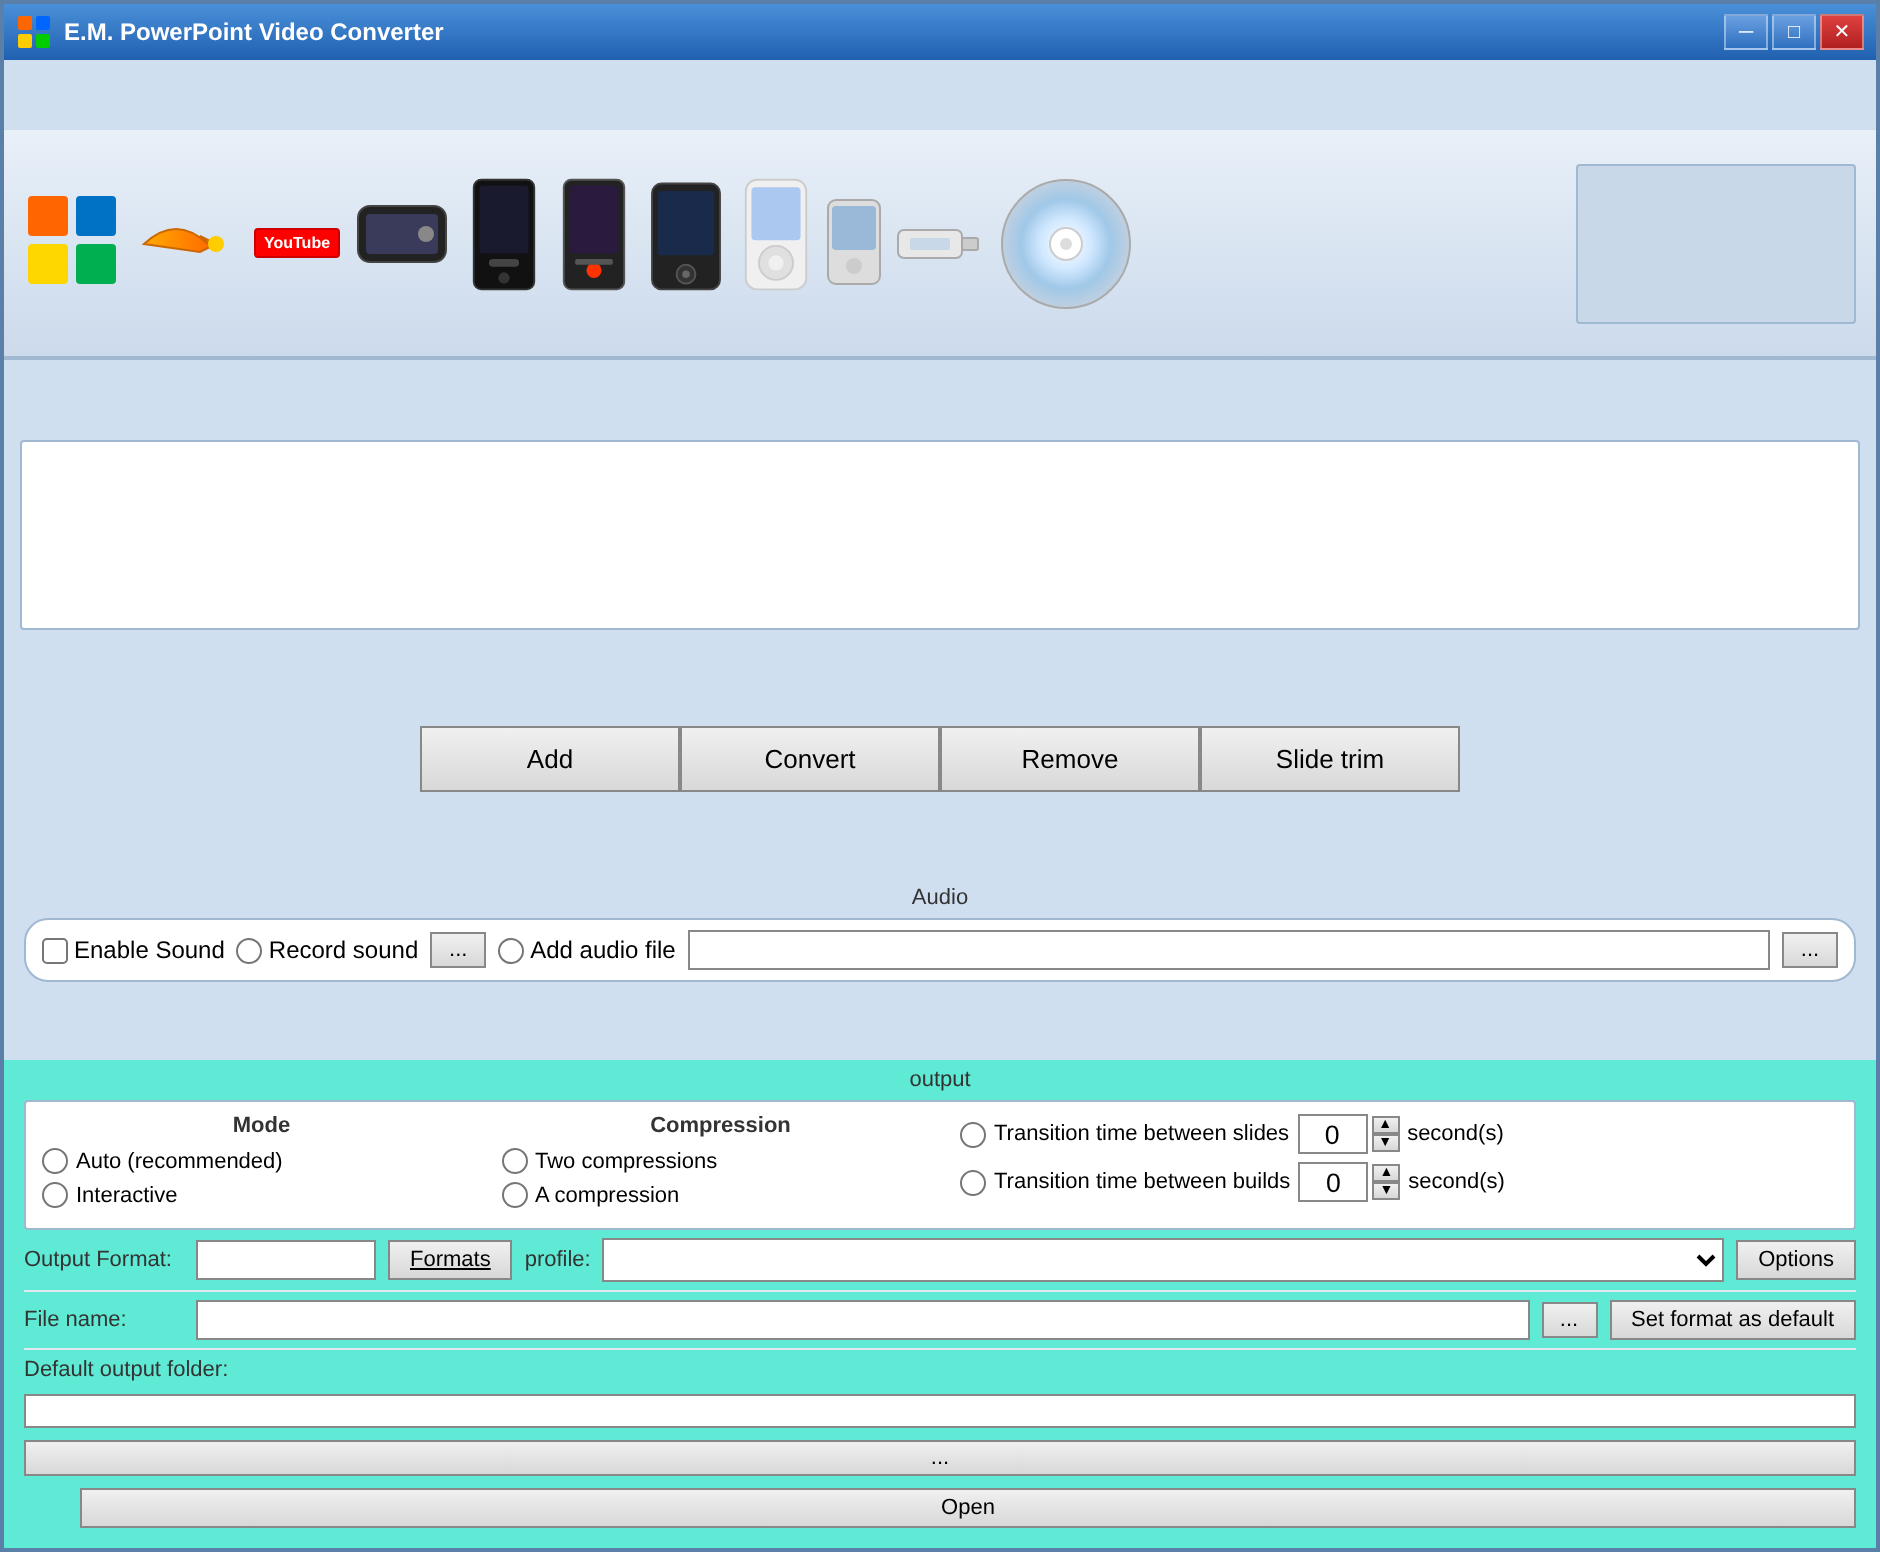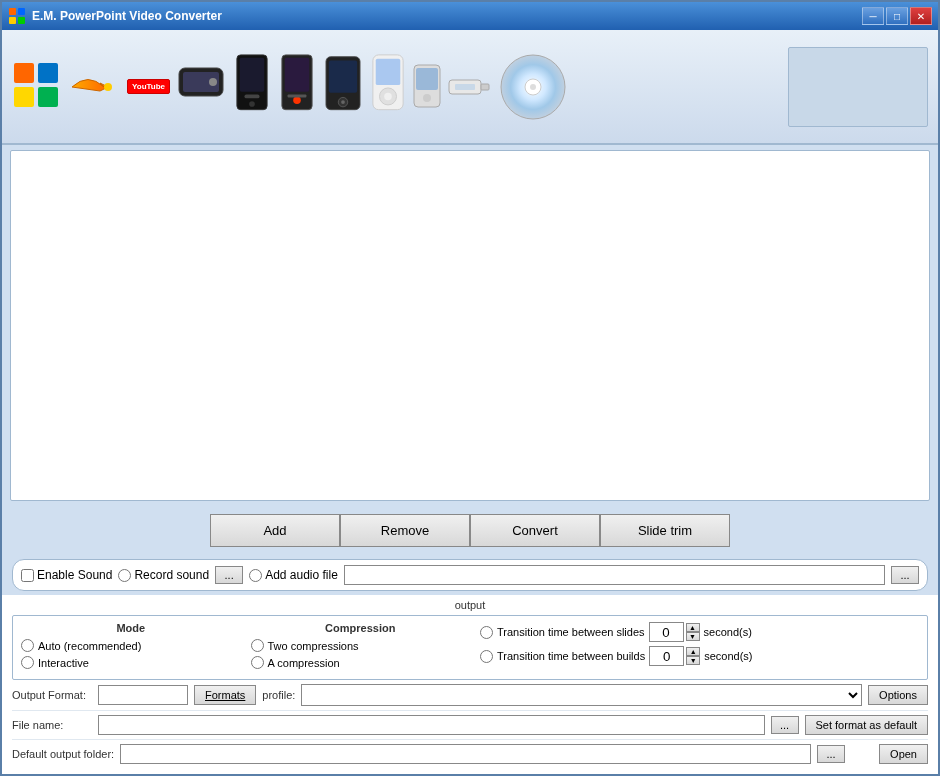--- a/index.html
+++ b/index.html
@@ -11,20 +11,21 @@
       height: 776px;
       overflow: hidden;
     }
     .window {
       width: 940px;
       height: 776px;
       border: 2px solid #5a7fa8;
       display: flex;
       flex-direction: column;
       background: #d0dff0;
+      gap: 35px;
     }
     .title-bar {
       background: linear-gradient(to bottom, #4a90d9, #2060b0);
       color: white;
       height: 28px;
       display: flex;
       align-items: center;
       padding: 0 6px;
       flex-shrink: 0;
     }
@@ -149,21 +150,21 @@
       min-width: 28px;
     }
     .audio-file-input {
       flex: 1;
       height: 20px;
       border: 1px solid #888;
       background: white;
       padding: 0 3px;
     }
     .output-section {
-      background: #ffffff;
+      background: #5eead4;
       padding: 4px 10px 6px;
       flex-shrink: 0;
     }
     .output-label {
       text-align: center;
       font-size: 11px;
       color: #333;
       margin-bottom: 4px;
     }
     .output-box {
@@ -253,23 +254,23 @@
     }
     .set-default-btn {
       background: linear-gradient(to bottom, #f0f0f0, #d8d8d8);
       border: 1px solid #888;
       padding: 3px 10px;
       font-size: 11px;
       cursor: pointer;
     }
     .folder-row {
       display: flex;
-      align-items: center;
       gap: 6px;
       padding: 4px 0;
+      flex-direction: column;
     }
     .folder-input {
       flex: 1;
       height: 20px;
       border: 1px solid #888;
       background: white;
       padding: 0 3px;
     }
     .open-btn {
       background: linear-gradient(to bottom, #f0f0f0, #d8d8d8);
@@ -428,26 +429,27 @@
       </svg>
     </div>
 
     <div class="toolbar-right"></div>
   </div>
 
   <div class="main-area"></div>
 
   <div class="button-row">
     <button class="main-btn">Add</button>
+    <button class="main-btn">Convert</button>
     <button class="main-btn">Remove</button>
-    <button class="main-btn">Convert</button>
     <button class="main-btn">Slide trim</button>
   </div>
 
   <div class="audio-section">
+    <div class="audio-label">Audio</div>
     <div class="audio-controls">
       <div class="checkbox-container">
         <input type="checkbox" style="">
         <label>Enable Sound</label>
       </div>
       <div class="radio-container">
         <input type="radio" name="audio_mode" style="">
         <label>Record sound</label>
       </div>
       <button class="dots-btn">...</button>

